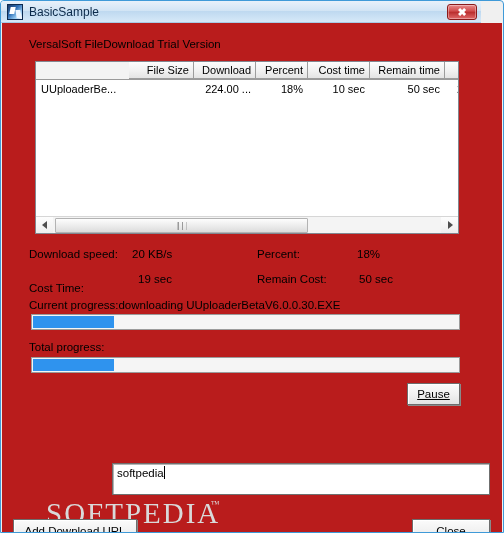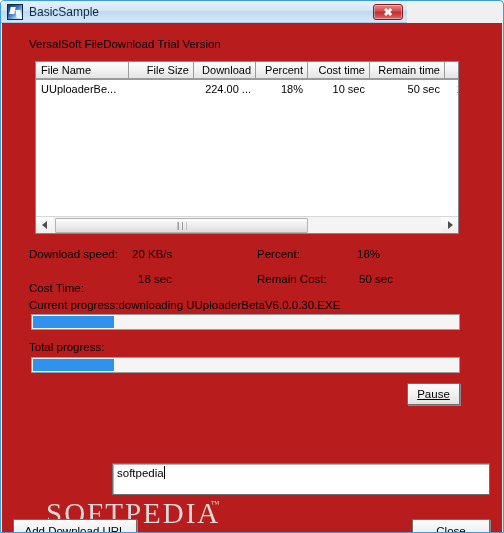--- a/index.html
+++ b/index.html
@@ -19,21 +19,21 @@
     background: #f0f0f0;
     border: 1px solid #3f9ad8;
     border-radius: 4px 4px 0 0;
     overflow: hidden;
   }
 
   
   #titlebar {
     position: absolute;
     left: 0; top: 0;
-    width: 406px; height: 22px;
+    width: 480px; height: 22px;
     background: linear-gradient(to bottom,
         #e8f1fa 0%, #d3e5f5 45%, #bfd9f0 50%, #d6e9f8 100%);
     border-bottom: 1px solid #a8cbe6;
   }
   #app-icon {
     position: absolute;
     left: 6px; top: 3px;
     width: 16px; height: 16px;
     background: linear-gradient(135deg,#1b3a6b 0%,#2f6fb5 40%,#8fc4ee 70%,#ffffff 100%);
     border: 1px solid #0d2a50;
@@ -326,21 +326,20 @@
     </div>
   </div>
 
   <div id="client">
 
     <div class="lbl" id="trial-label">VersalSoft FileDownload Trial Version</div>
 
     <div id="listview">
 
       <div id="lv-header">
-        <div class="hcell left" style="left:0px;width:93px;">File Name</div>
         <div class="hcell" style="left:93px;width:65px;">File Size</div>
         <div class="hcell" style="left:158px;width:62px;">Download</div>
         <div class="hcell" style="left:220px;width:52px;">Percent</div>
         <div class="hcell" style="left:272px;width:62px;">Cost time</div>
         <div class="hcell" style="left:334px;width:75px;">Remain time</div>
         <div class="hcell" style="left:409px;width:50px;">Spee</div>
       </div>
 
       <div id="lv-row">
         <div class="cell left" style="left:0px;width:93px;">UUploaderBe...</div>
@@ -364,21 +363,21 @@
       </div>
     </div>
 
     <div class="lbl" id="stat-dl-label">Download speed:</div>
     <div class="lbl" id="stat-dl-value">20 KB/s</div>
 
     <div class="lbl" id="stat-pct-label">Percent:</div>
     <div class="lbl" id="stat-pct-value">18%</div>
 
     <div class="lbl" id="stat-cost-label">Cost Time:</div>
-    <div class="lbl" id="stat-cost-value">18 sec</div>
+    <div class="lbl" id="stat-cost-value">19 sec</div>
 
     <div class="lbl" id="stat-rem-label">Remain Cost:</div>
     <div class="lbl" id="stat-rem-value">50 sec</div>
 
     <div class="lbl" id="current-progress-label">Current progress:downloading UUploaderBetaV6.0.0.30.EXE</div>
     <div class="pbar" id="pbar-current">
       <div class="fill" style="width: 80.75px; background: rgb(47, 147, 238);"></div>
     </div>
 
     <div class="lbl" id="total-progress-label">Total progress:</div>

